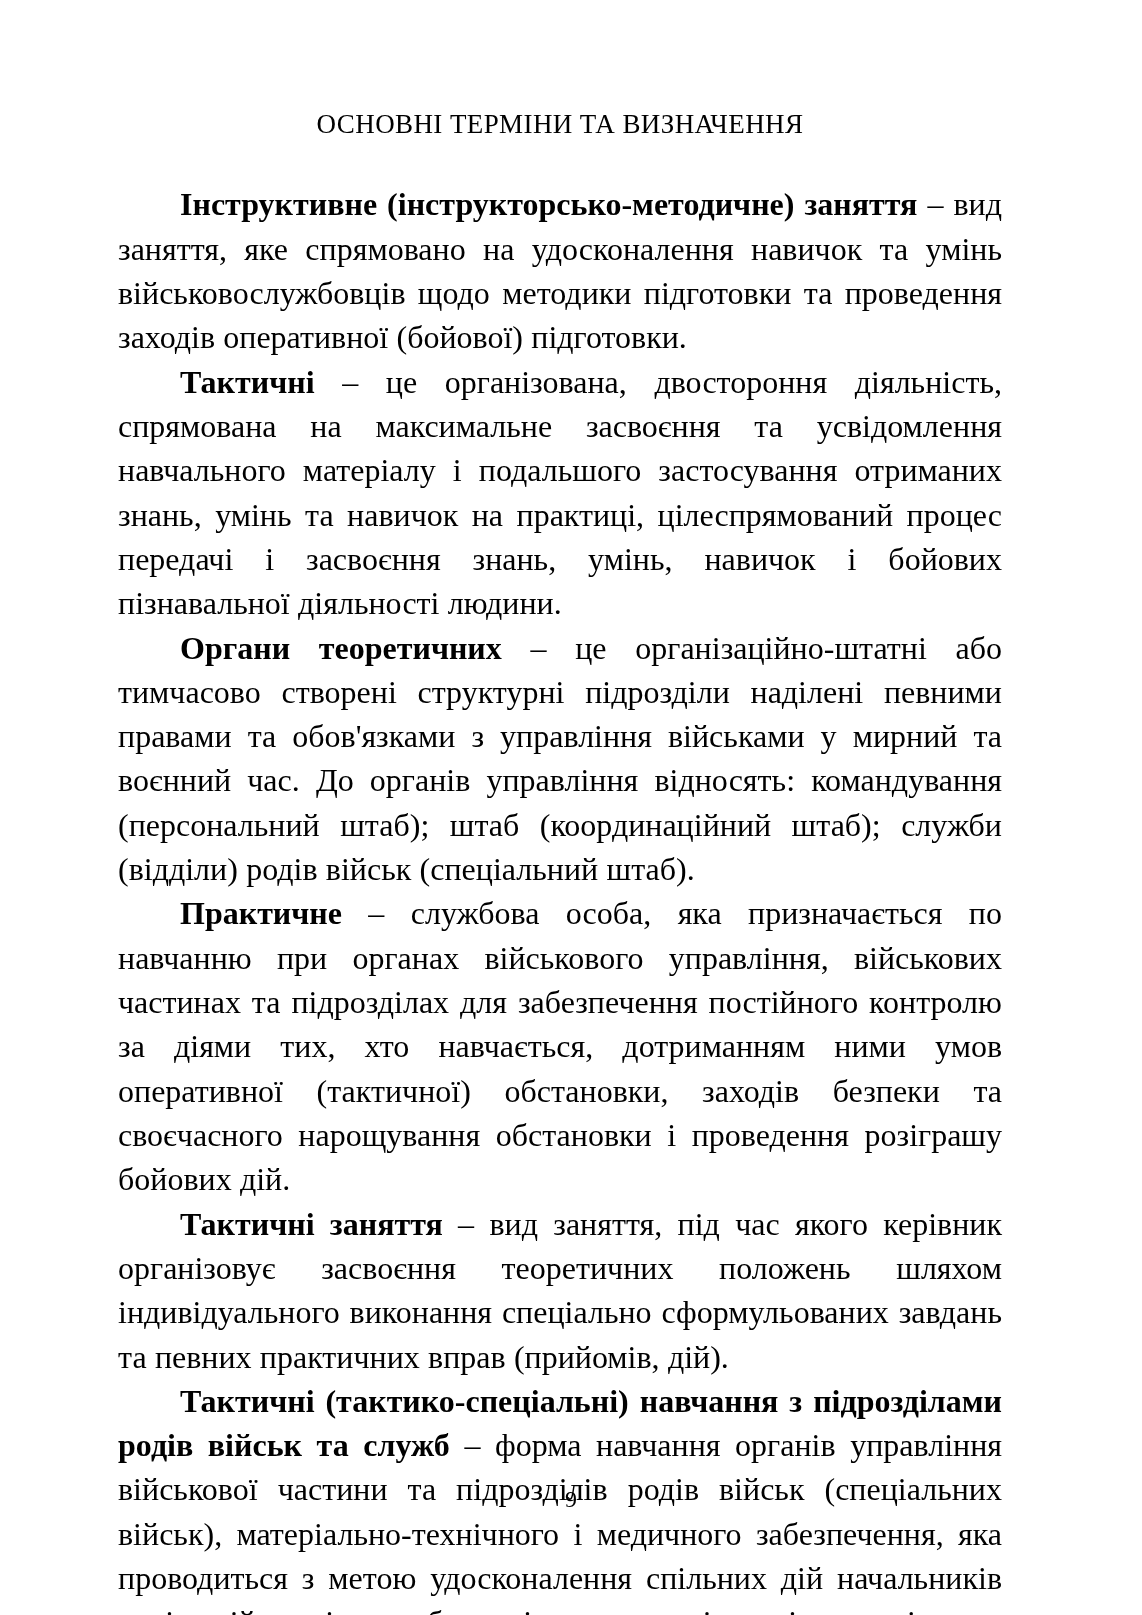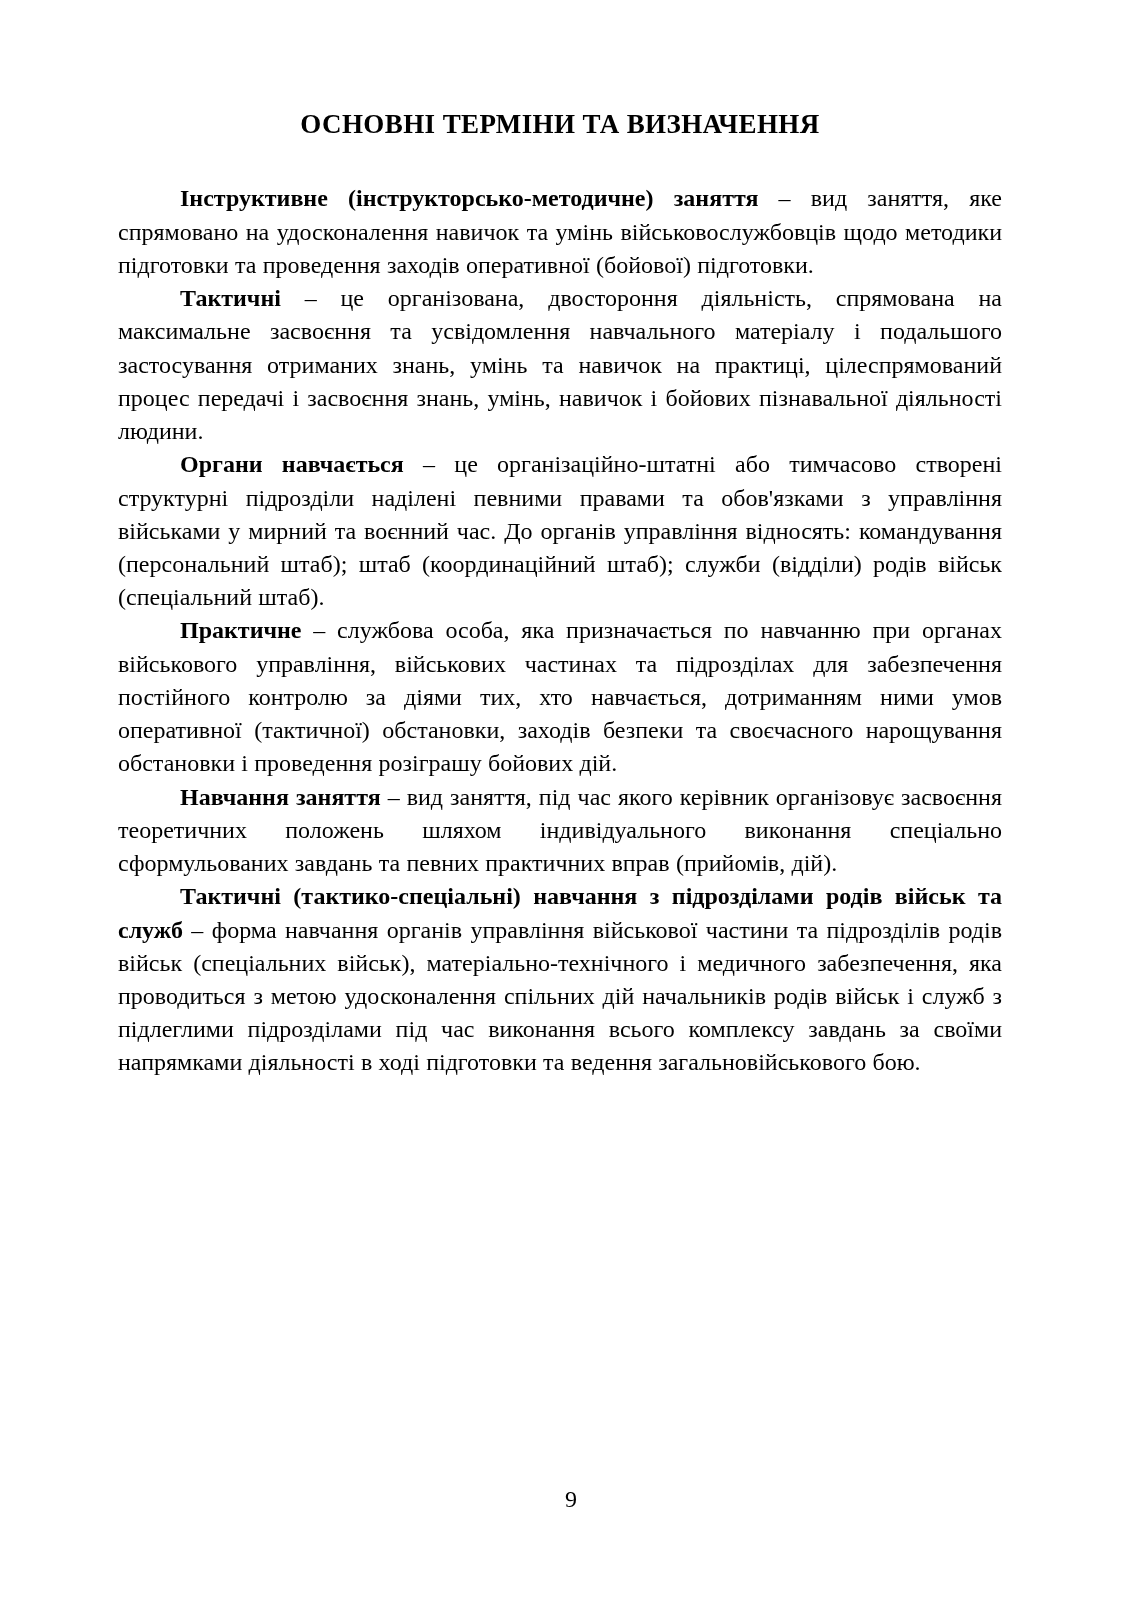--- a/index.html
+++ b/index.html
@@ -20,28 +20,28 @@
     overflow: hidden;
   }
   .content {
     position: absolute;
     left: 118px;
     top: 108px;
     width: 884px;
   }
   .doc-title {
     font-size: 27px;
-    font-weight: bold;
+    font-weight: normal;
     text-align: center;
     letter-spacing: 0.4px;
     margin: 0 0 42px 0;
     line-height: 1.2;
   }
   .para {
-    font-size: 24px;
+    font-size: 32px;
     line-height: 1.385;
     text-align: justify;
     text-indent: 62px;
     margin: 0;
     word-spacing: 0.3px;
     hyphens: none;
   }
   .term {
     font-weight: bold;
   }
@@ -66,29 +66,29 @@
 
     <p class="para">
       <span class="term">Інструктивне (інструкторсько-методичне) заняття</span><span> – вид заняття, яке спрямовано на удосконалення навичок та умінь військовослужбовців щодо методики підготовки та проведення заходів оперативної (бойової) підготовки.</span>
     </p>
 
     <p class="para">
       <span class="term">Тактичні</span><span> – це організована, двостороння діяльність, спрямована на максимальне засвоєння та усвідомлення навчального матеріалу і подальшого застосування отриманих знань, умінь та навичок на практиці, цілеспрямований процес передачі і засвоєння знань, умінь, навичок і бойових пізнавальної діяльності людини.</span>
     </p>
 
     <p class="para">
-      <span class="term">Органи навчається</span><span> – це організаційно-штатні або тимчасово створені структурні підрозділи наділені певними правами та обов'язками з управління військами у мирний та воєнний час. До органів управління відносять: командування (персональний штаб); штаб (координаційний штаб); служби (відділи) родів військ (спеціальний штаб).</span>
+      <span class="term">Органи теоретичних</span><span> – це організаційно-штатні або тимчасово створені структурні підрозділи наділені певними правами та обов'язками з управління військами у мирний та воєнний час. До органів управління відносять: командування (персональний штаб); штаб (координаційний штаб); служби (відділи) родів військ (спеціальний штаб).</span>
     </p>
 
     <p class="para">
       <span class="term">Практичне</span><span> – службова особа, яка призначається по навчанню при органах військового управління, військових частинах та підрозділах для забезпечення постійного контролю за діями тих, хто навчається, дотриманням ними умов оперативної (тактичної) обстановки, заходів безпеки та своєчасного нарощування обстановки і проведення розіграшу бойових дій.</span>
     </p>
 
     <p class="para">
-      <span class="term">Навчання заняття</span><span> – вид заняття, під час якого керівник організовує засвоєння теоретичних положень шляхом індивідуального виконання спеціально сформульованих завдань та певних практичних вправ (прийомів, дій).</span>
+      <span class="term">Тактичні заняття</span><span> – вид заняття, під час якого керівник організовує засвоєння теоретичних положень шляхом індивідуального виконання спеціально сформульованих завдань та певних практичних вправ (прийомів, дій).</span>
     </p>
 
     <p class="para">
       <span class="term">Тактичні (тактико-спеціальні) навчання з підрозділами родів військ та служб</span><span> – форма навчання органів управління військової частини та підрозділів родів військ (спеціальних військ), матеріально-технічного і медичного забезпечення, яка проводиться з метою удосконалення спільних дій начальників родів військ і служб з підлеглими підрозділами під час виконання всього комплексу завдань за своїми напрямками діяльності в ході підготовки та ведення загальновійськового бою.</span>
     </p>
 
   </div>
 
   <div class="page-number">9</div>
 

